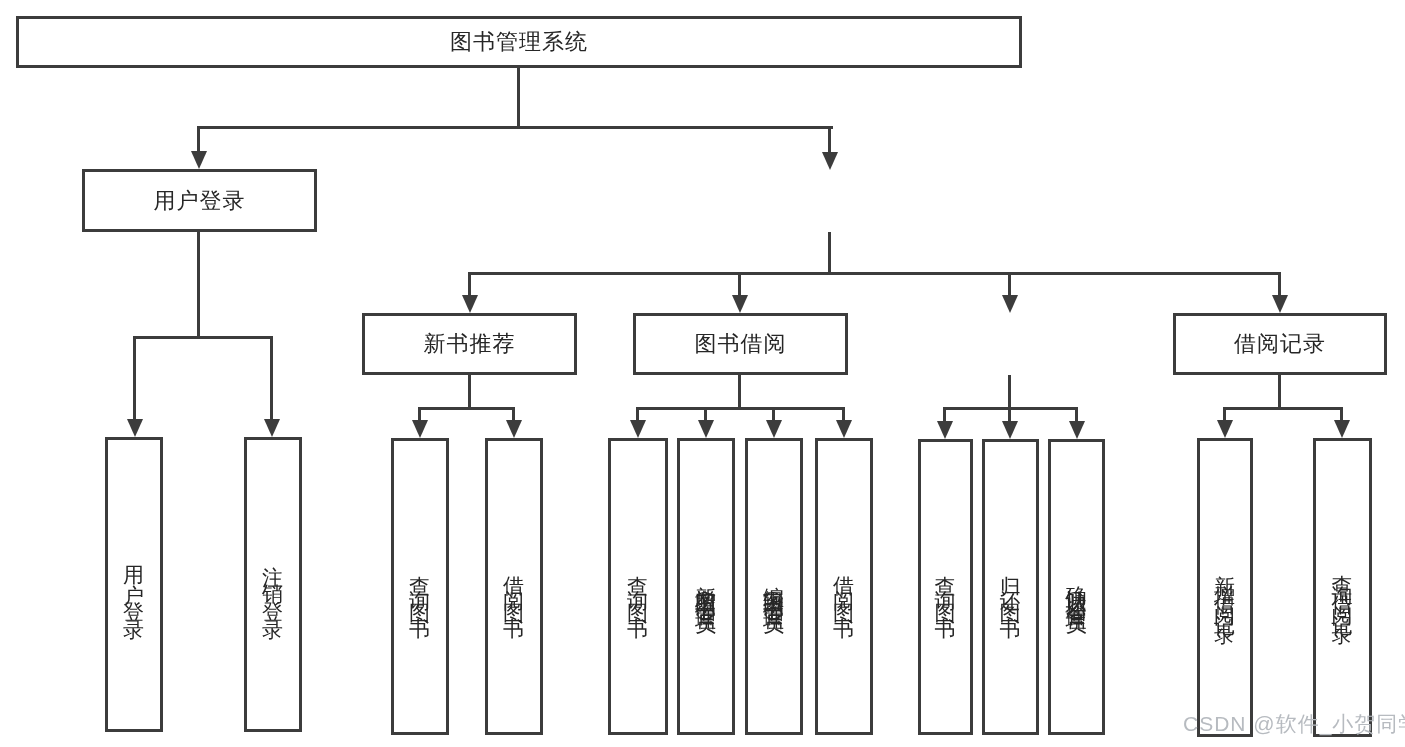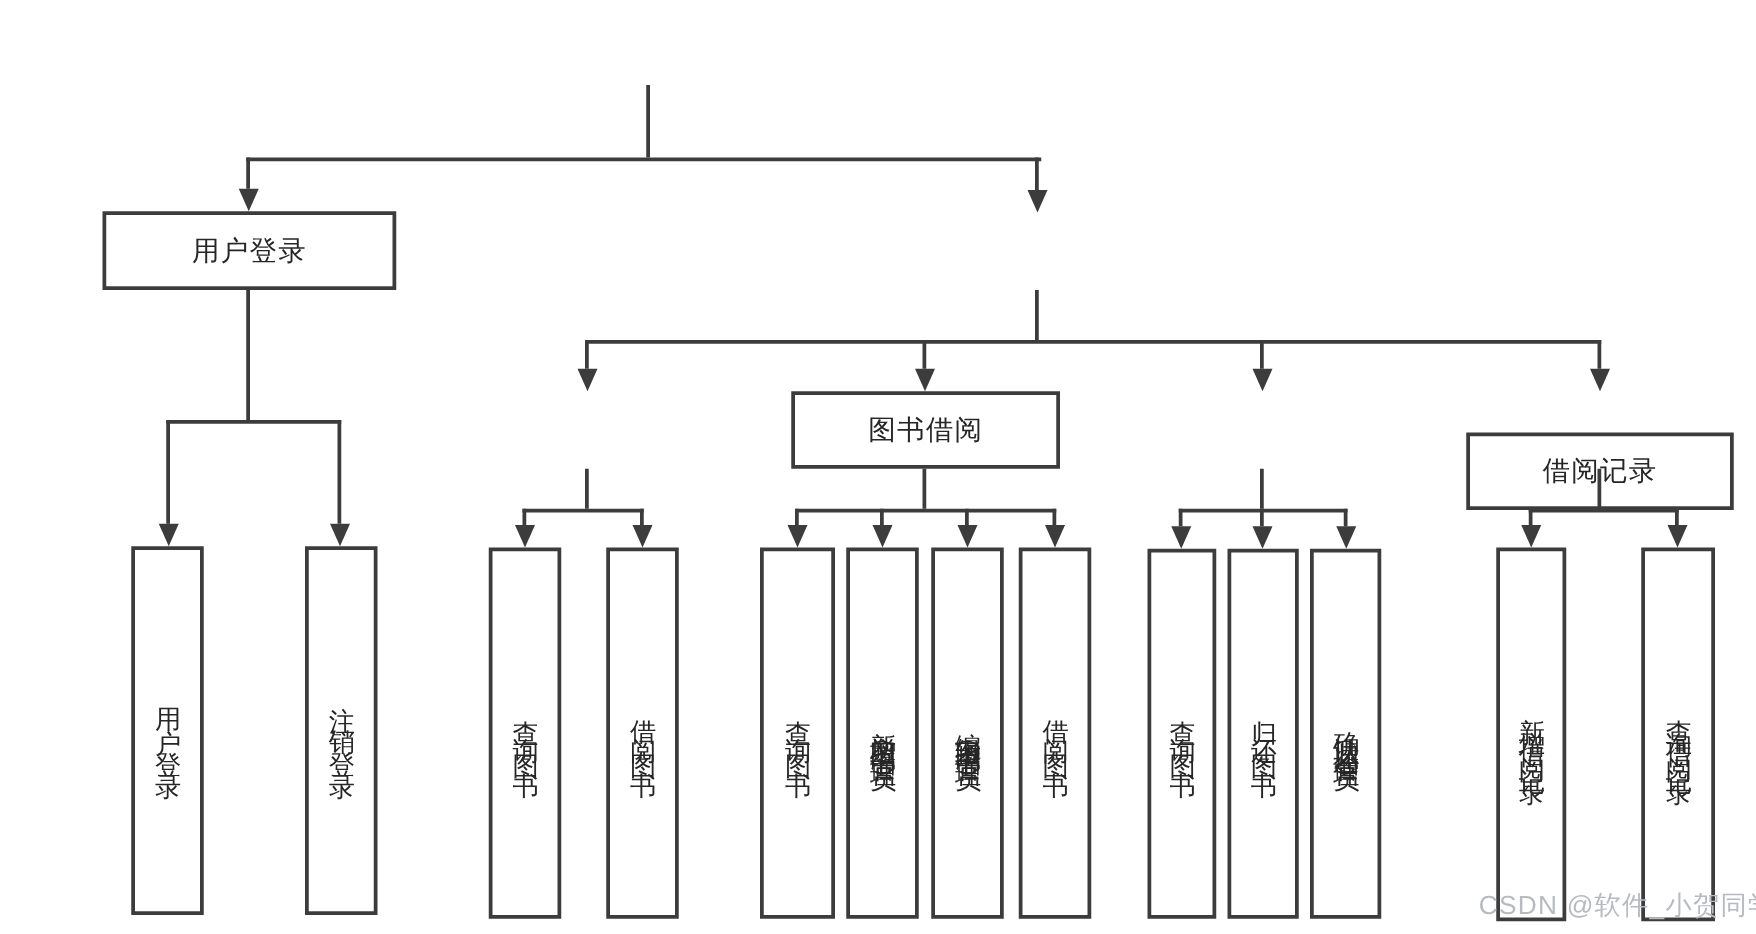--- a/index.html
+++ b/index.html
@@ -30,20 +30,23 @@
   .watermark {
     position:absolute; left:1183px; top:710px;
     color:#b7bbc0; font-size:21px; letter-spacing:1px; white-space:nowrap;
   }
 </style>
 </head>
 <body>
 
 <div class="canvas">
 
+  <div class="box" style="left:16px; top:16px; width:1006px; height:52px;">
+    <span>图书管理系统</span>
+  </div>
 
   <div class="vline" style="left:517px; top:68px; height:58px;"></div>
   <div class="hline" style="left:197px; top:126px; width:636px;"></div>
   <div class="vline" style="left:197px; top:126px; height:25px;"></div>
   <div class="tri" style="left:191px; top:151px;"></div>
   <div class="vline" style="left:828px; top:126px; height:26px;"></div>
   <div class="tri" style="left:822px; top:152px;"></div>
 
   <div class="box" style="left:82px; top:169px; width:235px; height:63px;">
     <span>用户登录</span>
@@ -60,24 +63,27 @@
   <div class="hline" style="left:468px; top:272px; width:813px;"></div>
   <div class="vline" style="left:468px; top:272px; height:23px;"></div>
   <div class="tri" style="left:462px; top:295px;"></div>
   <div class="vline" style="left:738px; top:272px; height:23px;"></div>
   <div class="tri" style="left:732px; top:295px;"></div>
   <div class="vline" style="left:1008px; top:272px; height:23px;"></div>
   <div class="tri" style="left:1002px; top:295px;"></div>
   <div class="vline" style="left:1278px; top:272px; height:23px;"></div>
   <div class="tri" style="left:1272px; top:295px;"></div>
 
+  <div class="box" style="left:362px; top:313px; width:215px; height:62px;">
+    <span>新书推荐</span>
+  </div>
   <div class="box" style="left:633px; top:313px; width:215px; height:62px;">
     <span>图书借阅</span>
   </div>
-  <div class="box" style="left:1173px; top:313px; width:214px; height:62px;margin-top:33px;">
+  <div class="box" style="left:1173px; top:313px; width:214px; height:62px;">
     <span>借阅记录</span>
   </div>
 
   <div class="vline" style="left:468px; top:375px; height:32px;"></div>
   <div class="hline" style="left:418px; top:407px; width:97px;"></div>
   <div class="vline" style="left:418px; top:407px; height:13px;"></div>
   <div class="tri" style="left:412px; top:420px;"></div>
   <div class="vline" style="left:512px; top:407px; height:13px;"></div>
   <div class="tri" style="left:506px; top:420px;"></div>
 

